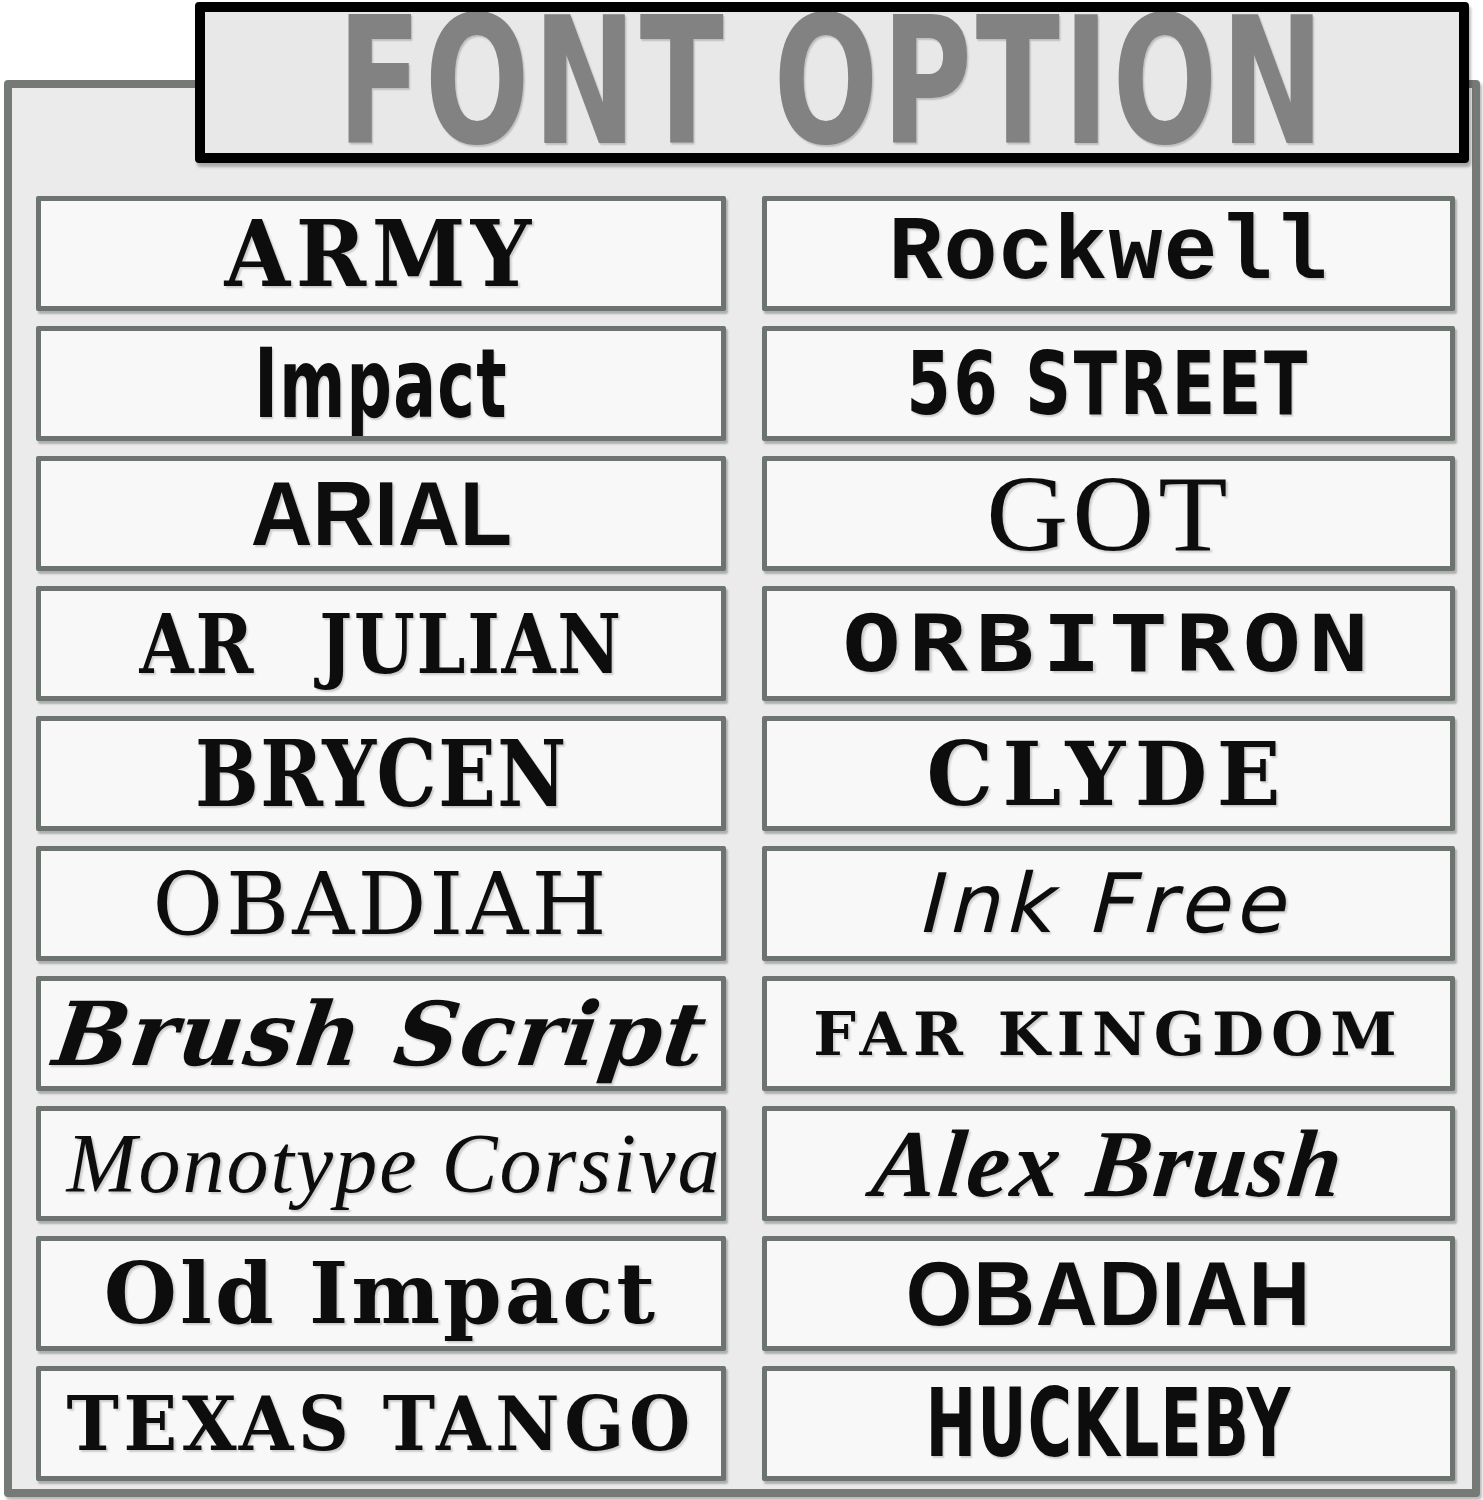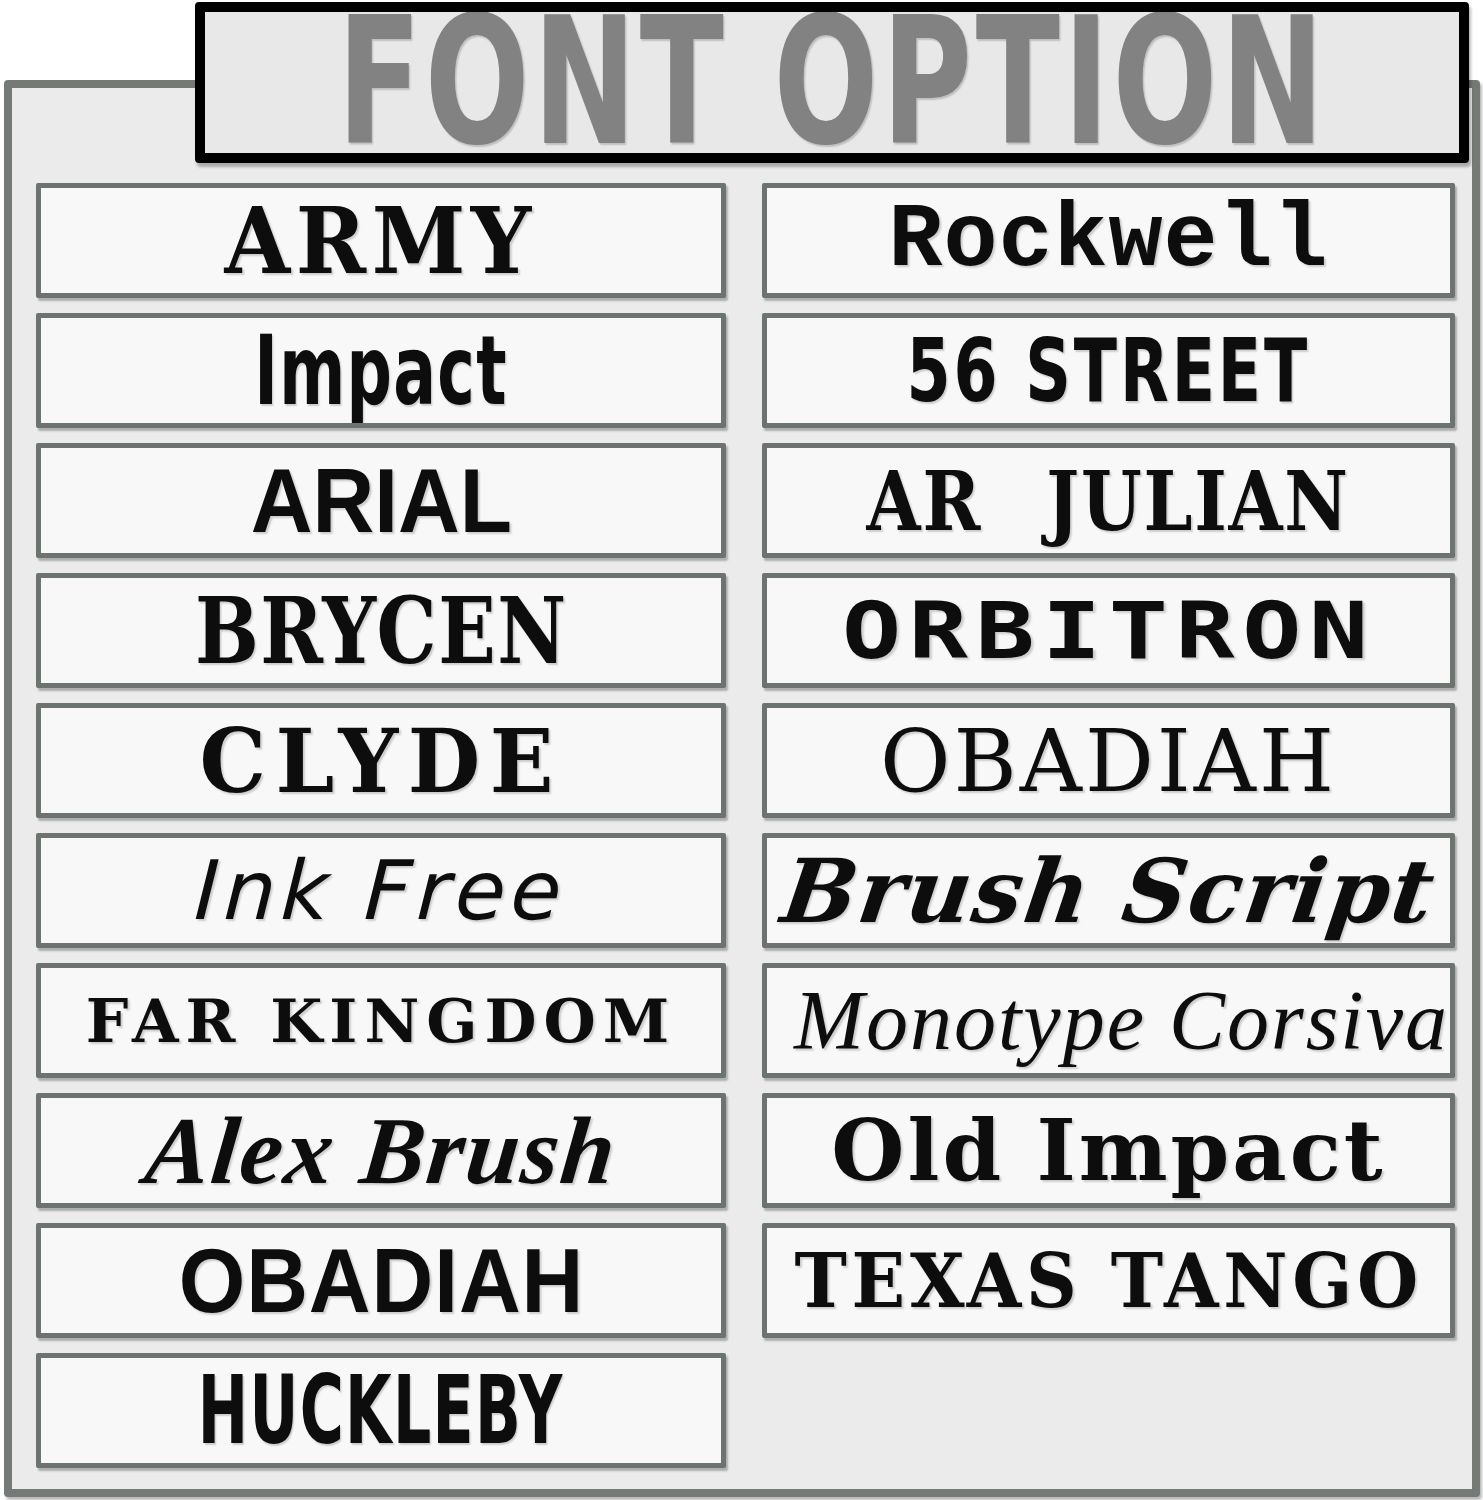--- a/index.html
+++ b/index.html
@@ -45,21 +45,21 @@
     color: #828282;
     letter-spacing: 5px;
     white-space: nowrap;
     transform: scaleX(0.70);
     text-shadow: 2px 2px 2px rgba(0,0,0,0.18);
   }
 
   
   .grid {
     position: absolute;
-    left: 36px; top: 183px;
+    left: 36px; top: 196px;
     display: grid;
     grid-template-columns: 690px 693px;
     column-gap: 36px;
     grid-template-rows: repeat(10, 115px);
     row-gap: 15px;
     z-index: 2;
   }
   .cell {
     background: #f8f8f8;
     border: 5px solid #6d736f;
@@ -118,30 +118,33 @@
   <div class="cell">
     <span class="sample fs-impact">Impact</span>
   </div>
   <div class="cell">
     <span class="sample fs-56street">56 STREET</span>
   </div>
 
   <div class="cell">
     <span class="sample fs-arial">ARIAL</span>
   </div>
+  <div class="cell">
+    <span class="sample fs-got">GOT</span>
+  </div>
 
   <div class="cell">
     <span class="sample fs-arjulian">AR JULIAN</span>
   </div>
   <div class="cell">
-    <span class="sample fs-brycen">BRYCEN</span>
+    <span class="sample fs-orbitron">ORBITRON</span>
   </div>
 
   <div class="cell">
-    <span class="sample fs-orbitron">ORBITRON</span>
+    <span class="sample fs-brycen">BRYCEN</span>
   </div>
   <div class="cell">
     <span class="sample fs-clyde">CLYDE</span>
   </div>
 
   <div class="cell">
     <span class="sample fs-bookman">OBADIAH</span>
   </div>
   <div class="cell">
     <span class="sample fs-inkfree">Ink Free</span>

